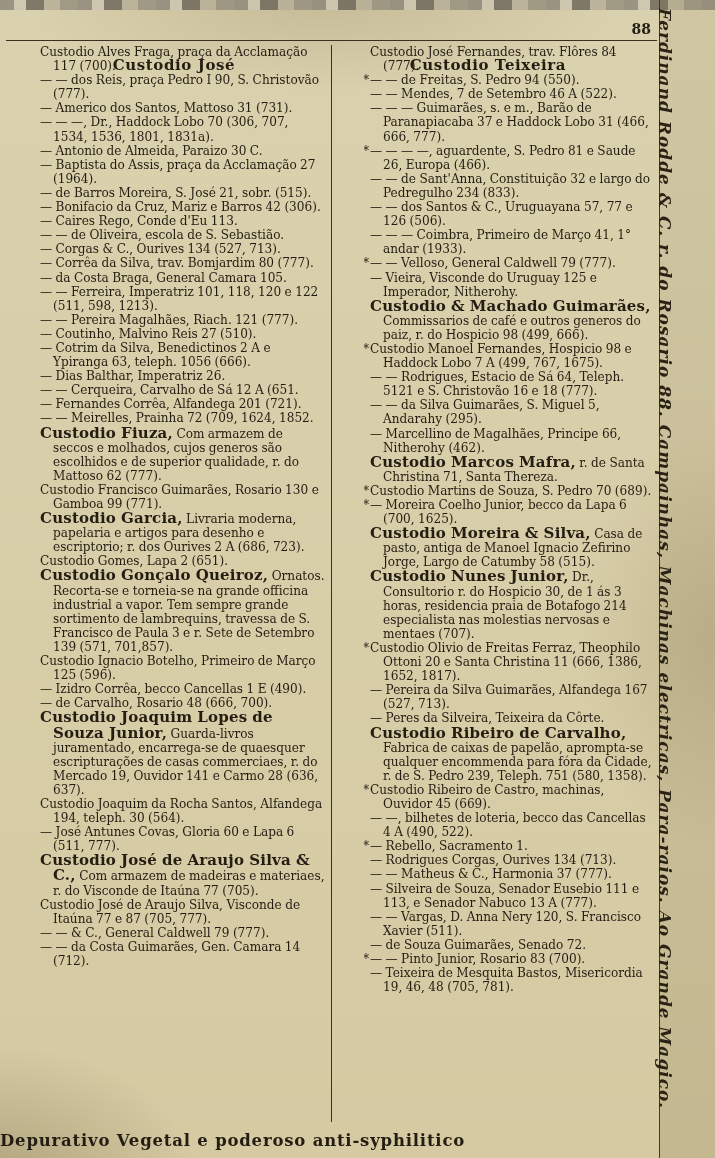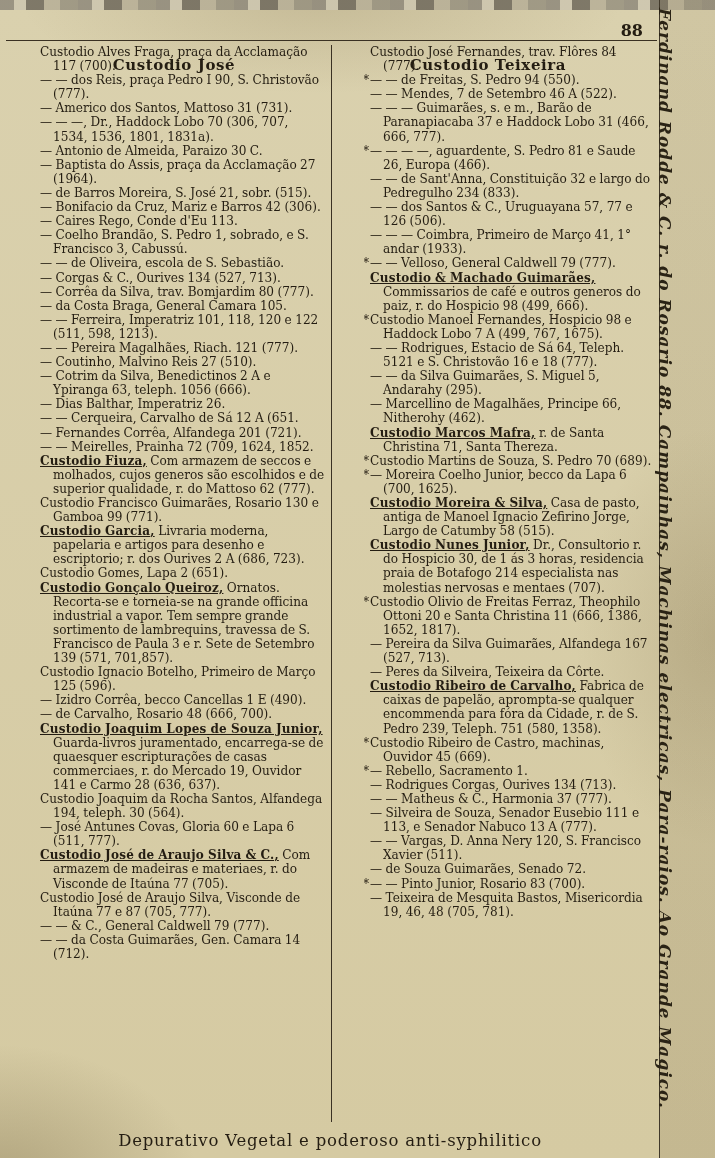--- a/index.html
+++ b/index.html
@@ -24,42 +24,42 @@
     opacity:.85;
   }
   .running-head{
     position:absolute;top:20px;font-weight:bold;font-size:15px;letter-spacing:.6px;
     text-align:center;
     margin-top:36px;
   }
   .head-left{left:0;width:348px;}
   .head-right{left:352px;width:272px;}
   .page-number{
-    position:absolute;top:21px;right:72px;font-weight:bold;font-size:16px;
+    position:absolute;top:21px;right:64px;font-weight:bold;font-size:14px;
   }
   .head-rule{
     position:absolute;top:40px;left:6px;right:58px;border-top:1.4px solid #3a3123;
   }
   .columns{
     position:absolute;top:45px;left:8px;right:60px;bottom:36px;
     display:flex;
   }
   .col{width:50%;overflow:hidden;margin-left:32px;}
   .col-left{padding-right:6px;border-right:1.2px solid #3a3123;}
   .col-right{padding-left:6px;}
   .entry{
     margin:0;padding-left:13px;text-indent:-13px;
     font-size:12.1px;line-height:14.1px;
     word-spacing:-0.4px;
   }
-  .entry b{font-size:12px;letter-spacing:.2px;text-decoration:underline;}
+  .entry b{font-size:15px;letter-spacing:.2px;}
   .entry .star{margin-left:-7px;padding-right:1px;}
   .footer-ad{
-    position:absolute;bottom:8px;left:0;right:55px;text-align:center;
-    font-weight:normal;font-size:16.5px;letter-spacing:.8px;
+    position:absolute;bottom:8px;left:0;right:55px;
+    font-weight:bold;font-size:16.5px;letter-spacing:.8px;
   }
   .side-strip{
     position:absolute;top:0;right:0;bottom:0;width:55px;
     border-left:1.3px solid #40382a;
     background:linear-gradient(rgba(120,102,64,.10),rgba(120,102,64,.18));
   }
   .side-strip .ad{
     position:absolute;left:15px;top:8px;
     white-space:nowrap;
     font-style:italic;font-weight:bold;font-size:17px;letter-spacing:1px;
@@ -83,21 +83,20 @@
     <div class="col col-left" id="col-left">
         <p class="entry">Custodio Alves Fraga, praça da Acclamação 117 (700).</p>
         <p class="entry"><span class="star">*</span>— — dos Reis, praça Pedro I 90, S. Christovão (777).</p>
         <p class="entry">— Americo dos Santos, Mattoso 31 (731).</p>
         <p class="entry">— — —, Dr., Haddock Lobo 70 (306, 707, 1534, 1536, 1801, 1831a).</p>
         <p class="entry">— Antonio de Almeida, Paraizo 30 C.</p>
         <p class="entry">— Baptista do Assis, praça da Acclamação 27 (1964).</p>
         <p class="entry">— de Barros Moreira, S. José 21, sobr. (515).</p>
         <p class="entry">— Bonifacio da Cruz, Mariz e Barros 42 (306).</p>
         <p class="entry">— Caires Rego, Conde d'Eu 113.</p>
-        <p class="entry">— Coelho Brandão, S. Pedro 1, sobrado, e S. Francisco 3, Cabussú.</p>
         <p class="entry">— — de Oliveira, escola de S. Sebastião.</p>
         <p class="entry">— Corgas &amp; C., Ourives 134 (527, 713).</p>
         <p class="entry">— Corrêa da Silva, trav. Bomjardim 80 (777).</p>
         <p class="entry">— da Costa Braga, General Camara 105.</p>
         <p class="entry"><span class="star">*</span>— — Ferreira, Imperatriz 101, 118, 120 e 122 (511, 598, 1213).</p>
         <p class="entry">— — Pereira Magalhães, Riach. 121 (777).</p>
         <p class="entry">— Coutinho, Malvino Reis 27 (510).</p>
         <p class="entry"><span class="star">*</span>— Cotrim da Silva, Benedictinos 2 A e Ypiranga 63, teleph. 1056 (666).</p>
         <p class="entry">— Dias Balthar, Imperatriz 26.</p>
         <p class="entry">— — Cerqueira, Carvalho de Sá 12 A (651.</p>
@@ -122,35 +121,37 @@
     <div class="col col-right" id="col-right">
         <p class="entry">Custodio José Fernandes, trav. Flôres 84 (777).</p>
         <p class="entry"><span class="star">*</span>— — de Freitas, S. Pedro 94 (550).</p>
         <p class="entry">— — Mendes, 7 de Setembro 46 A (522).</p>
         <p class="entry">— — — Guimarães, s. e m., Barão de Paranapiacaba 37 e Haddock Lobo 31 (466, 666, 777).</p>
         <p class="entry"><span class="star">*</span>— — — —, aguardente, S. Pedro 81 e Saude 26, Europa (466).</p>
         <p class="entry">— — de Sant'Anna, Constituição 32 e largo do Pedregulho 234 (833).</p>
         <p class="entry">— — dos Santos &amp; C., Uruguayana 57, 77 e 126 (506).</p>
         <p class="entry">— — — Coimbra, Primeiro de Março 41, 1° andar (1933).</p>
         <p class="entry"><span class="star">*</span>— — Velloso, General Caldwell 79 (777).</p>
+        <p class="entry">— Vieira, Visconde do Uruguay 125 e Imperador, Nitherohy.</p>
         <p class="entry"><b>Custodio &amp; Machado Guimarães,</b> Commissarios de café e outros generos do paiz, r. do Hospicio 98 (499, 666).</p>
         <p class="entry"><span class="star">*</span>Custodio Manoel Fernandes, Hospicio 98 e Haddock Lobo 7 A (499, 767, 1675).</p>
         <p class="entry">— — Rodrigues, Estacio de Sá 64, Teleph. 5121 e S. Christovão 16 e 18 (777).</p>
         <p class="entry">— — da Silva Guimarães, S. Miguel 5, Andarahy (295).</p>
         <p class="entry">— Marcellino de Magalhães, Principe 66, Nitherohy (462).</p>
         <p class="entry"><b>Custodio Marcos Mafra,</b> r. de Santa Christina 71, Santa Thereza.</p>
         <p class="entry"><span class="star">*</span>Custodio Martins de Souza, S. Pedro 70 (689).</p>
         <p class="entry"><span class="star">*</span>— Moreira Coelho Junior, becco da Lapa 6 (700, 1625).</p>
         <p class="entry"><b>Custodio Moreira &amp; Silva,</b> Casa de pasto, antiga de Manoel Ignacio Zefirino Jorge, Largo de Catumby 58 (515).</p>
         <p class="entry"><b>Custodio Nunes Junior,</b> Dr., Consultorio r. do Hospicio 30, de 1 ás 3 horas, residencia praia de Botafogo 214 especialista nas molestias nervosas e mentaes (707).</p>
         <p class="entry"><span class="star">*</span>Custodio Olivio de Freitas Ferraz, Theophilo Ottoni 20 e Santa Christina 11 (666, 1386, 1652, 1817).</p>
         <p class="entry">— Pereira da Silva Guimarães, Alfandega 167 (527, 713).</p>
         <p class="entry">— Peres da Silveira, Teixeira da Côrte.</p>
         <p class="entry"><b>Custodio Ribeiro de Carvalho,</b> Fabrica de caixas de papelão, aprompta-se qualquer encommenda para fóra da Cidade, r. de S. Pedro 239, Teleph. 751 (580, 1358).</p>
         <p class="entry"><span class="star">*</span>Custodio Ribeiro de Castro, machinas, Ouvidor 45 (669).</p>
+        <p class="entry">— —, bilhetes de loteria, becco das Cancellas 4 A (490, 522).</p>
         <p class="entry"><span class="star">*</span>— Rebello, Sacramento 1.</p>
         <p class="entry">— Rodrigues Corgas, Ourives 134 (713).</p>
         <p class="entry">— — Matheus &amp; C., Harmonia 37 (777).</p>
         <p class="entry">— Silveira de Souza, Senador Eusebio 111 e 113, e Senador Nabuco 13 A (777).</p>
         <p class="entry">— — Vargas, D. Anna Nery 120, S. Francisco Xavier (511).</p>
         <p class="entry">— de Souza Guimarães, Senado 72.</p>
         <p class="entry"><span class="star">*</span>— — Pinto Junior, Rosario 83 (700).</p>
         <p class="entry">— Teixeira de Mesquita Bastos, Misericordia 19, 46, 48 (705, 781).</p>
       </div>
   </div>

